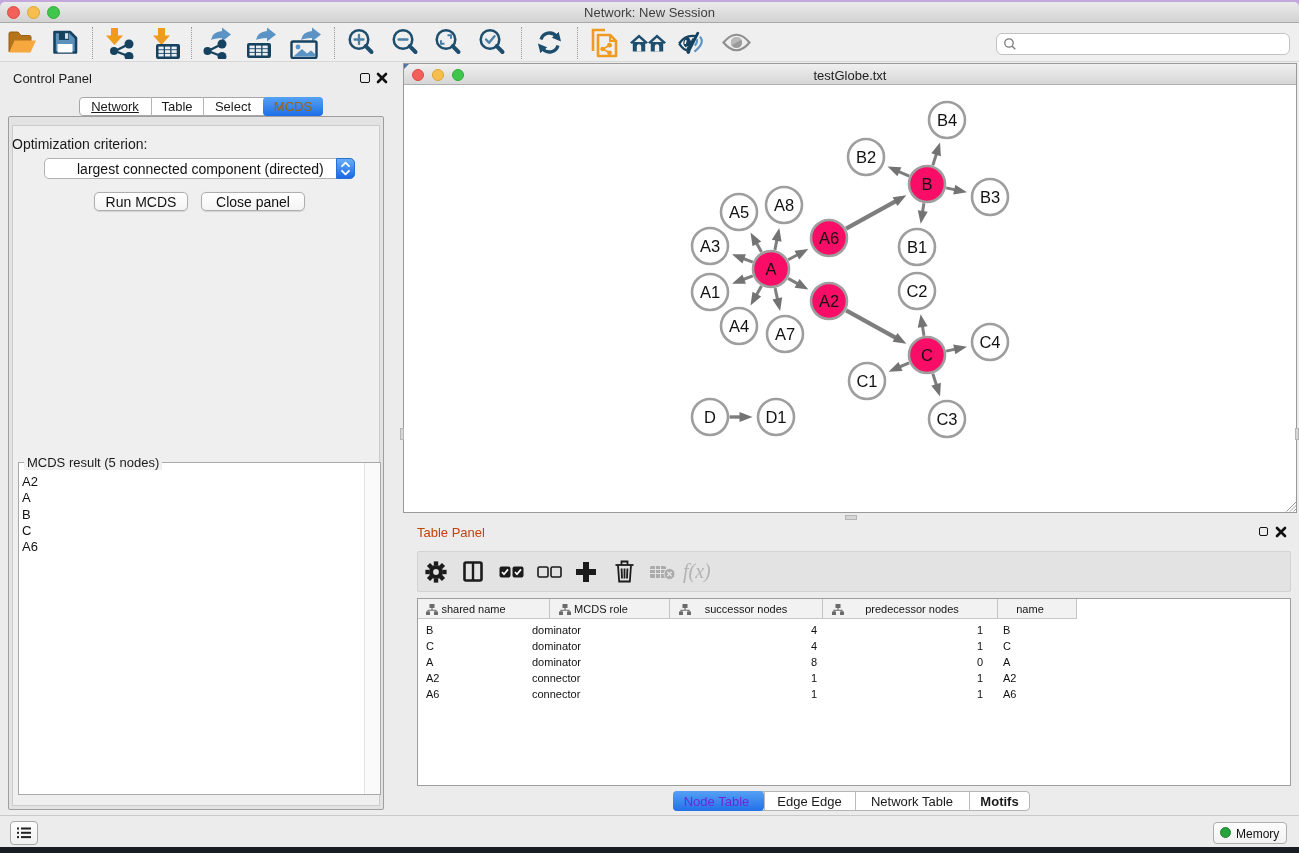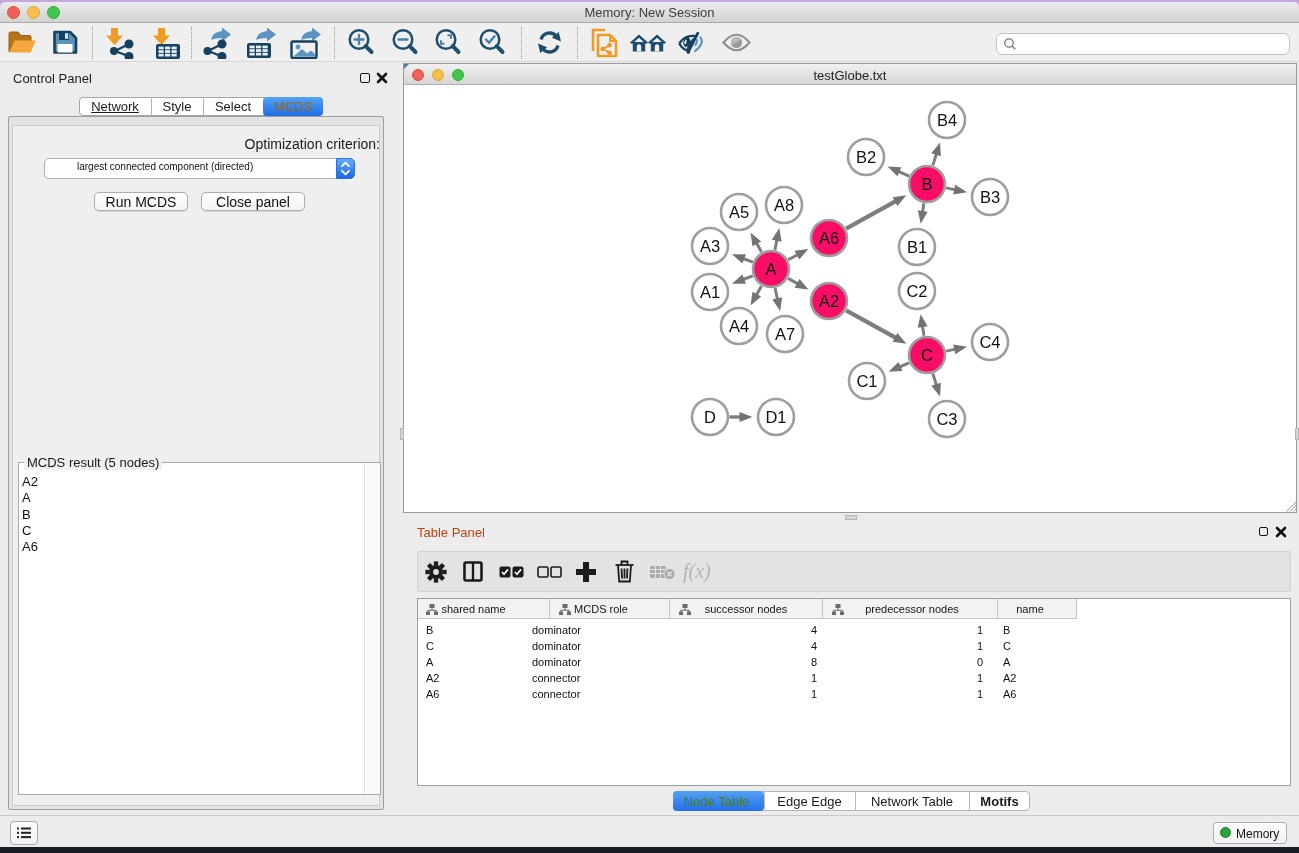--- a/index.html
+++ b/index.html
@@ -9,21 +9,21 @@
 </style>
 </head>
 <body>
 
 <div class="abs" style="left:0;top:0;width:1299px;height:8px;background:#c3a7dd;"></div>
 
 <div class="abs" style="left:0;top:2px;width:1299px;height:21px;background:linear-gradient(#ebebeb,#d2d2d2);border-bottom:1px solid #a9a9a9;border-radius:5px 5px 0 0;"></div>
 <div class="abs" style="left:7px;top:6px;width:13px;height:13px;border-radius:50%;background:#f3605a;border:0.5px solid #dd4a43;"></div>
 <div class="abs" style="left:27px;top:6px;width:13px;height:13px;border-radius:50%;background:#f6be4e;border:0.5px solid #dfa72c;"></div>
 <div class="abs" style="left:47px;top:6px;width:13px;height:13px;border-radius:50%;background:#40c64c;border:0.5px solid #2fae37;"></div>
-<div class="abs" style="left:0;top:5px;width:1299px;height:16px;text-align:center;font-size:13px;color:#3d3d3d;">Memory: New Session</div>
+<div class="abs" style="left:0;top:5px;width:1299px;height:16px;text-align:center;font-size:13px;color:#3d3d3d;">Network: New Session</div>
 
 <div id="toolbar" class="abs" style="left:0;top:23px;width:1299px;height:39px;background:#efefef;border-bottom:1px solid #d8d8d8;"></div>
 
 <div class="abs sep" style="left:92px;top:27px;"></div>
 <div class="abs sep" style="left:191px;top:27px;"></div>
 <div class="abs sep" style="left:334px;top:27px;"></div>
 <div class="abs sep" style="left:521px;top:27px;"></div>
 <div class="abs sep" style="left:577px;top:27px;"></div>
 <style>.sep{width:0;height:32px;border-left:1px dotted #9a9a9a;}</style>
 
@@ -38,32 +38,32 @@
 <div class="abs" style="left:360px;top:73px;width:10px;height:10px;border:1.6px solid #111;border-radius:2px;"></div>
 <svg class="abs" style="left:376px;top:72px;" width="12" height="12" viewBox="0 0 12 12">
     <path d="M2 2 L10 10 M10 2 L2 10" stroke="#111" stroke-width="2.6" stroke-linecap="round"></path>
   </svg>
 
 <div class="abs" style="left:79px;top:97px;width:244px;height:19px;background:#fff;border:1px solid #a6a6a6;border-radius:4px;"></div>
 <div class="abs" style="left:151px;top:97px;width:0;height:19px;border-left:1px solid #b5b5b5;"></div>
 <div class="abs" style="left:203px;top:97px;width:0;height:19px;border-left:1px solid #b5b5b5;"></div>
 <div class="abs" style="left:263px;top:97px;width:60px;height:19px;background:linear-gradient(#54a3f2,#1e6ee8);border-radius:4px;"></div>
 <div class="abs tabt" style="left:79px;top:99px;width:72px;text-decoration:underline;">Network</div>
-<div class="abs tabt" style="left:151px;top:99px;width:52px;">Style</div>
+<div class="abs tabt" style="left:151px;top:99px;width:52px;">Table</div>
 <div class="abs tabt" style="left:203px;top:99px;width:60px;">Select</div>
 <div class="abs tabt" style="left:263px;top:99px;width:60px;color:#a16207;">MCDS</div>
 <style>.tabt{font-size:13px;color:#1a1a1a;text-align:center;height:16px;line-height:16px;}</style>
 
 <div class="abs" style="left:8px;top:116px;width:376px;height:694px;background:#e3e3e3;border:1px solid #9e9e9e;border-radius:2px;"></div>
 <div class="abs" style="left:12px;top:125px;width:368px;height:681px;background:#efefef;border:1px solid #cccccc;"></div>
 
-<div class="abs" style="left:12px;top:136px;width:368px;text-align:right;font-size:14px;color:#1a1a1a;">Optimization criterion:</div>
+<div class="abs" style="left:12px;top:136px;width:368px;text-align:left;font-size:14px;color:#1a1a1a;">Optimization criterion:</div>
 
 <div class="abs" style="left:44px;top:158px;width:311px;height:21px;background:#fff;border:1px solid #b2b2b2;border-radius:5px;"></div>
-<div class="abs" style="left:56px;top:161px;font-size:10px;color:#111;padding-left:21px;">largest connected component (directed)</div>
+<div class="abs" style="left:56px;top:161px;font-size:14px;color:#111;padding-left:21px;">largest connected component (directed)</div>
 <div class="abs" style="left:336px;top:158px;width:19px;height:21px;background:linear-gradient(#66aef8,#1c67e6);border-radius:0 5px 5px 0;border:1px solid #2a6fd8;"></div>
 <svg class="abs" style="left:340px;top:161px;" width="11" height="15" viewBox="0 0 11 15">
     <path d="M2 5.2 L5.5 1.6 L9 5.2" fill="none" stroke="#fff" stroke-width="1.8" stroke-linejoin="round" stroke-linecap="round"></path>
     <path d="M2 9.8 L5.5 13.4 L9 9.8" fill="none" stroke="#fff" stroke-width="1.8" stroke-linejoin="round" stroke-linecap="round"></path>
   </svg>
 
 <div class="abs btn" style="left:94px;top:192px;width:94px;height:19px;">Run MCDS</div>
 <div class="abs btn" style="left:201px;top:192px;width:104px;height:19px;">Close panel</div>
 <style>.btn{background:linear-gradient(#ffffff,#f4f4f4);border:1px solid #aeaeae;border-radius:5px;font-size:14px;color:#111;text-align:center;line-height:18px;box-shadow:0 0.5px 1px rgba(0,0,0,0.12);}</style>
 
@@ -452,21 +452,21 @@
 <div class="abs rcol" style="left:700px;width:117px;text-align:right;">4<br>4<br>8<br>1<br>1</div>
 <div class="abs rcol" style="left:860px;width:123px;text-align:right;">1<br>1<br>0<br>1<br>1</div>
 <div class="abs rcol" style="left:1003px;">B<br>C<br>A<br>A2<br>A6</div>
 <style>.rcol{top:622px;font-size:11px;color:#111;line-height:16px;}</style>
 
 <div class="abs" style="left:673px;top:791px;width:357px;height:20px;background:#fff;border:1px solid #b4b4b4;border-radius:4px;"></div>
 <div class="abs" style="left:673px;top:791px;width:91px;height:20px;background:linear-gradient(#55a0f3,#2271e9);border-radius:4px;"></div>
 <div class="abs" style="left:764px;top:791px;width:0;height:20px;border-left:1px solid #bbb;"></div>
 <div class="abs" style="left:855px;top:791px;width:0;height:20px;border-left:1px solid #bbb;"></div>
 <div class="abs" style="left:969px;top:791px;width:0;height:20px;border-left:1px solid #bbb;"></div>
-<div class="abs btabt" style="left:673px;width:87px;color:#4d7c0f;">Node Table</div>
+<div class="abs btabt" style="left:673px;width:87px;color:#6d28d9;">Node Table</div>
 <div class="abs btabt" style="left:764px;width:91px;">Edge Edge</div>
 <div class="abs btabt" style="left:855px;width:114px;">Network Table</div>
 <div class="abs btabt" style="left:969px;width:61px;font-weight:bold;">Motifs</div>
 <style>.btabt{top:793.5px;font-size:13px;color:#1a1a1a;text-align:center;height:16px;line-height:16px;}</style>
 
 <div class="abs" style="left:1213px;top:822px;width:74px;height:22px;background:linear-gradient(#fdfdfd,#f1f1f1);border:1px solid #adadad;border-radius:4px;"></div>
 <div class="abs" style="left:1220px;top:827px;width:11px;height:11px;border-radius:50%;background:#27a23d;border:1px solid #1d8430;"></div>
 <div class="abs" style="left:1236px;top:827px;font-size:12px;color:#111;">Memory</div>
 
 </body></html>

